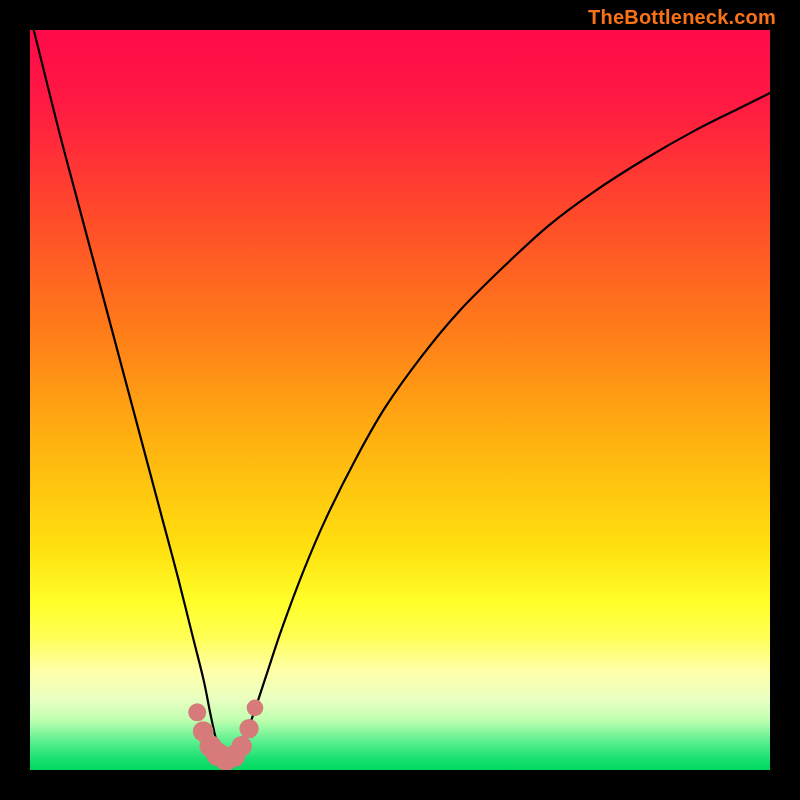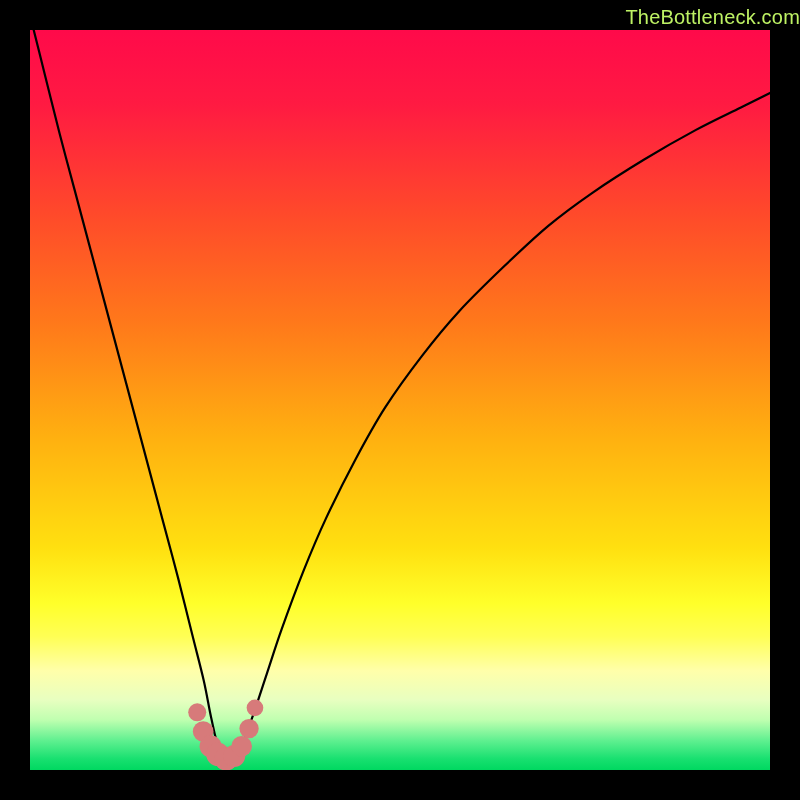--- a/index.html
+++ b/index.html
@@ -37,24 +37,24 @@
   svg.curve {
     position: absolute;
     left: 0;
     top: 0;
     width: 740px;
     height: 740px;
   }
   .watermark {
     position: absolute;
     top: 6px;
-    right: 0;
+    right: 24px;
     font-size: 20px;
-    font-weight: 400;
-    color: #bef264;
+    font-weight: 700;
+    color: #f97316;
     letter-spacing: 0.2px;
     user-select: none;
   }
 </style>
 </head>
 <body>
 
 <div class="frame">
 
   <div class="watermark">TheBottleneck.com</div>

